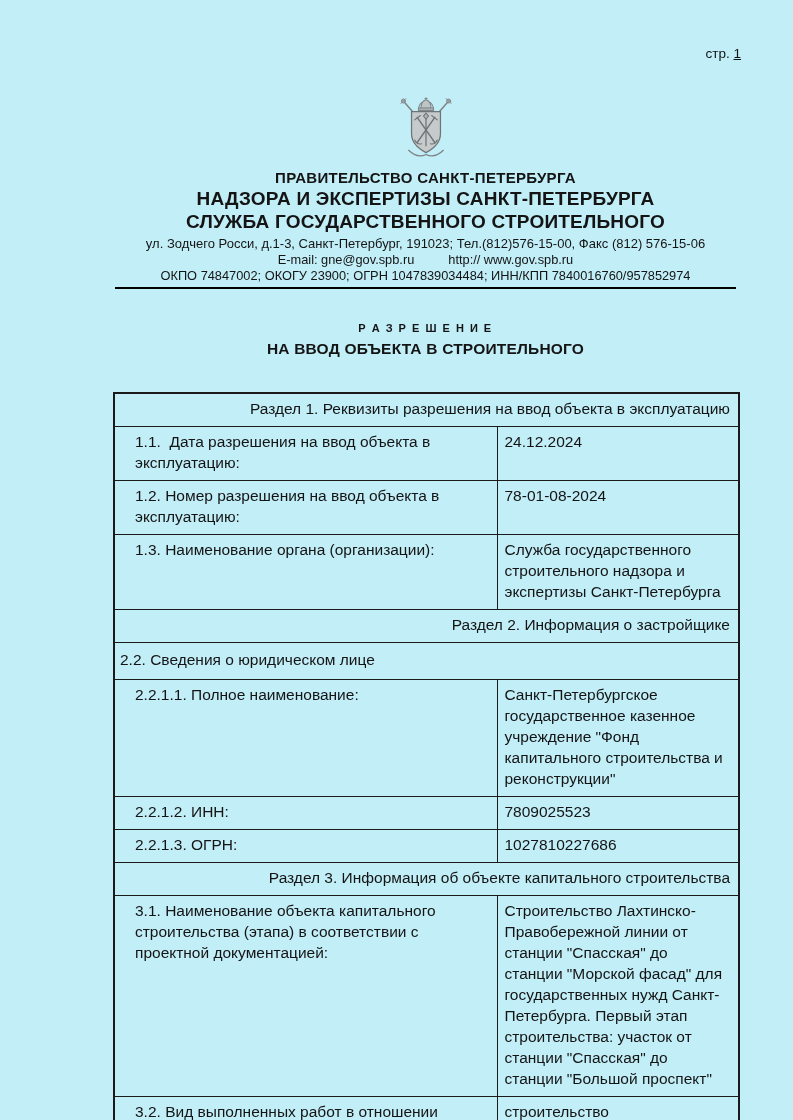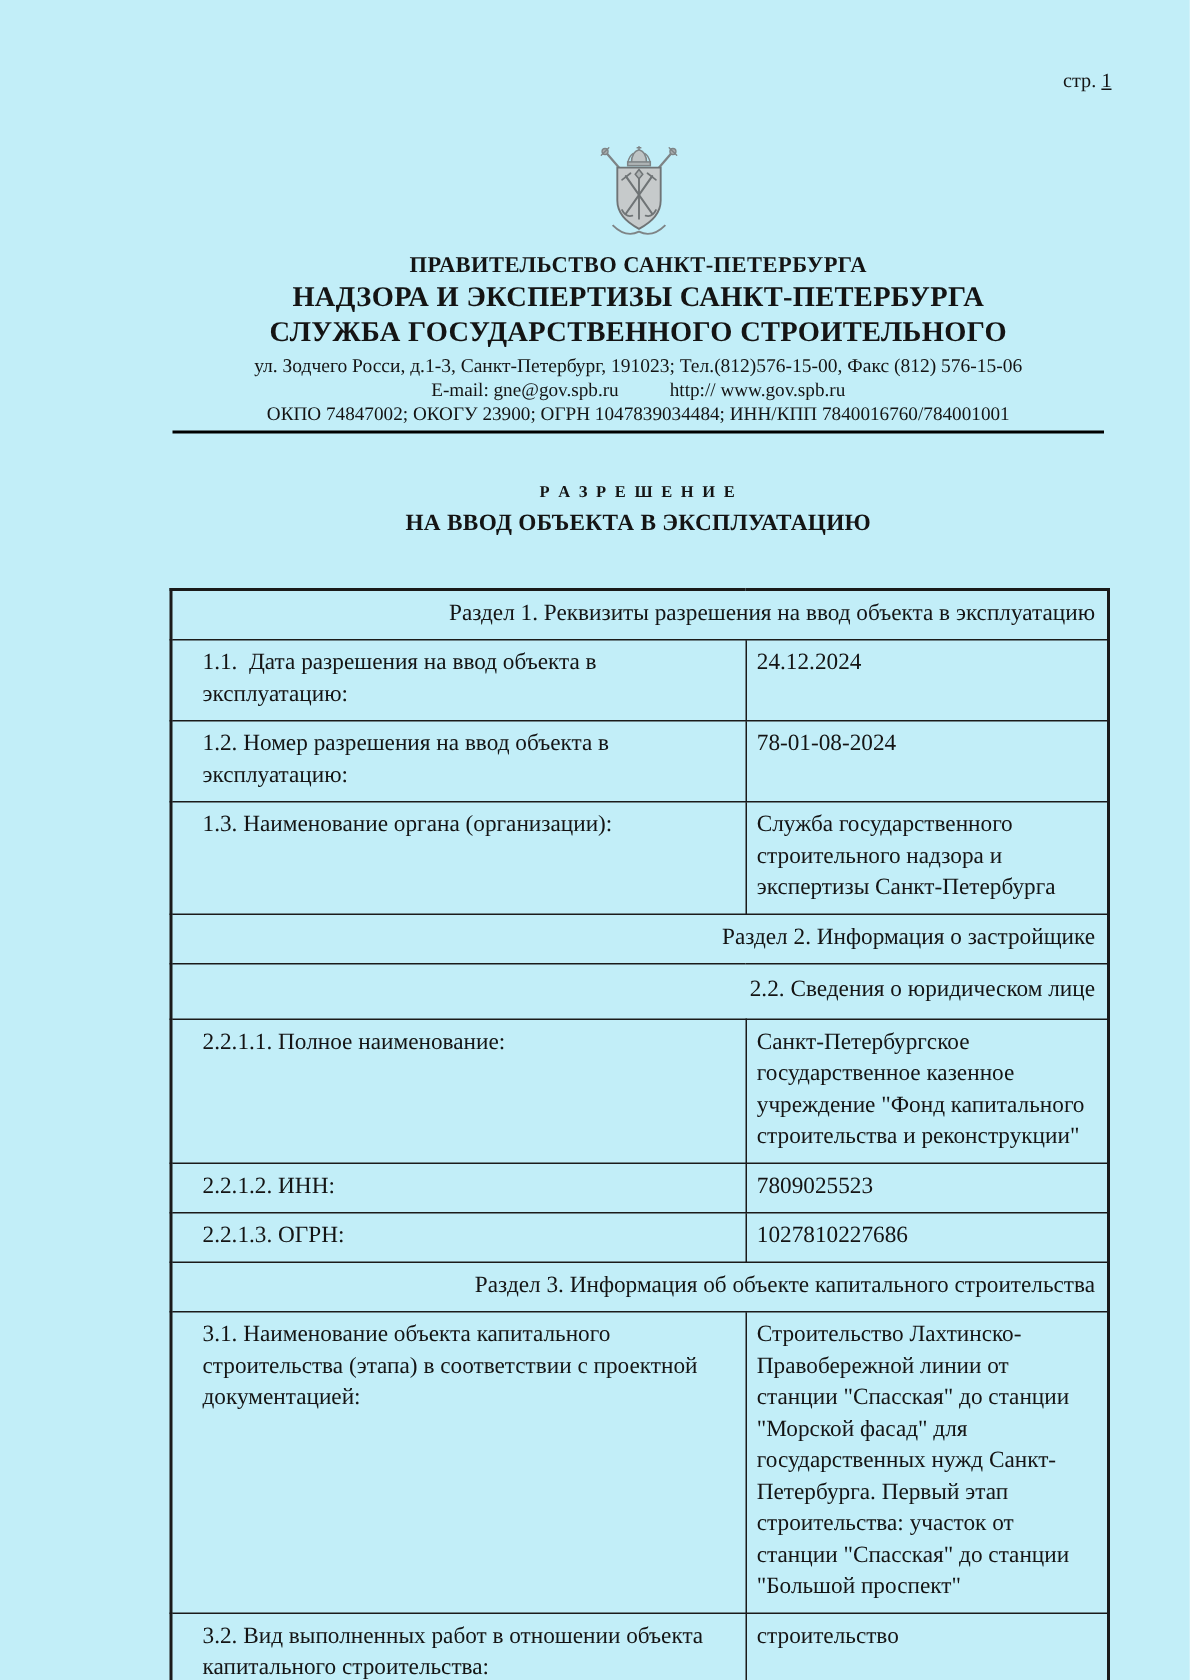--- a/index.html
+++ b/index.html
@@ -1,20 +1,20 @@
 <!DOCTYPE html>
 <html><head>
 <meta charset="utf-8">
 <style>
   html,body { margin:0; padding:0; }
   .page {
     position:relative;
     width:793px; height:1120px;
     background:#c2eef8;
-    font-family:Liberation Serif, serif;
+    font-family:Liberation Sans, sans-serif;
     color:#141414;
     overflow:hidden;
   }
   .pagenum {
     position:absolute; top:46px; right:52px;
     font-size:13.5px;
   }
   .pagenum .num { text-decoration:underline; }
   .content {
     position:absolute; left:113px; top:0;
@@ -41,21 +41,21 @@
     font-size:15.5px;
     text-align:left;
   }
   table.permit td {
     border:1px solid #1a1a1a;
     vertical-align:top;
     padding:4px 8px 7px 20px;
     line-height:21px;
   }
   table.permit td.section { text-align:right; padding:4px 8px 7px 8px; }
-  table.permit td.fullrow { text-align:right; padding:6px 8px 9px 5px; }
+  table.permit td.fullrow { text-align:left; padding:6px 8px 9px 5px; }
   table.permit td.lbl { white-space:pre-wrap; }
   table.permit td.val { padding-left:7px; }
 </style>
 </head>
 <body>
 
 <div class="page" style="background: rgb(194, 238, 248);">
 
   <div class="pagenum">
     <span>стр.</span>
@@ -100,26 +100,26 @@
       </svg>
     </div>
 
     <div class="gov-line">ПРАВИТЕЛЬСТВО САНКТ-ПЕТЕРБУРГА</div>
     <div class="org-line">НАДЗОРА И ЭКСПЕРТИЗЫ САНКТ-ПЕТЕРБУРГА</div>
     <div class="org-line">СЛУЖБА ГОСУДАРСТВЕННОГО СТРОИТЕЛЬНОГО</div>
     <div class="addr-line">ул. Зодчего Росси, д.1-3, Санкт-Петербург, 191023; Тел.(812)576-15-00, Факс (812) 576-15-06</div>
     <div class="contact-line">
       <span>E-mail: gne@gov.spb.ru</span><span class="contact-gap"></span><span>http:// www.gov.spb.ru</span>
     </div>
-    <div class="codes-line">ОКПО 74847002; ОКОГУ 23900; ОГРН 1047839034484; ИНН/КПП 7840016760/784001001</div>
+    <div class="codes-line">ОКПО 74847002; ОКОГУ 23900; ОГРН 1047839034484; ИНН/КПП 7840016760/957852974</div>
 
     <hr class="rule">
 
     <div class="title1">Р А З Р Е Ш Е Н И Е</div>
-    <div class="title2">НА ВВОД ОБЪЕКТА В ЭКСПЛУАТАЦИЮ</div>
+    <div class="title2">НА ВВОД ОБЪЕКТА В СТРОИТЕЛЬНОГО</div>
 
     <table class="permit">
       <colgroup>
         <col style="width:383px">
         <col style="width:242px">
       </colgroup>
       <tbody>
           <tr>
             <td colspan="2" class="section">Раздел 1. Реквизиты разрешения на ввод объекта в эксплуатацию</td>
           </tr>

